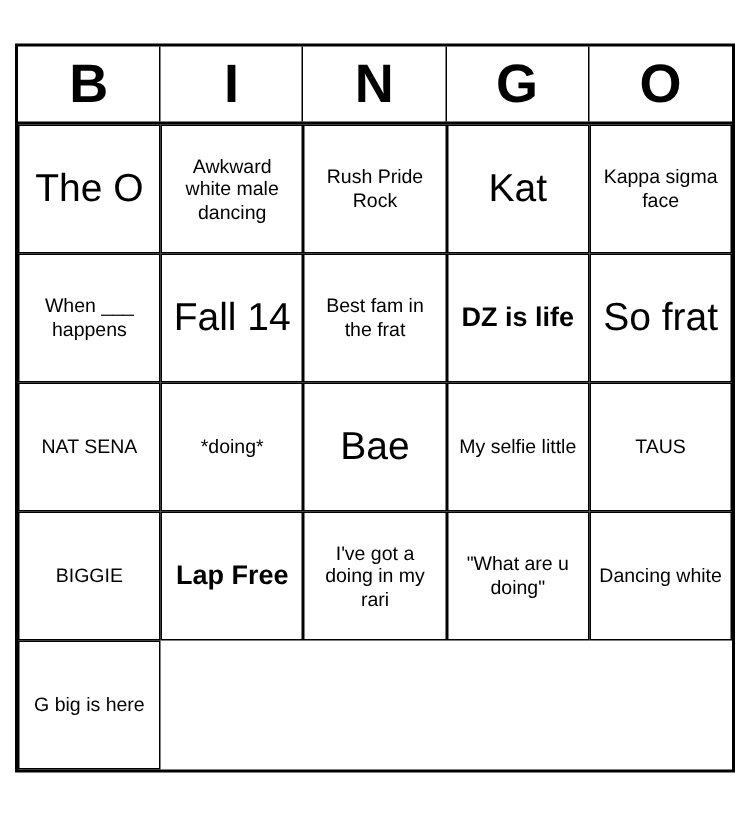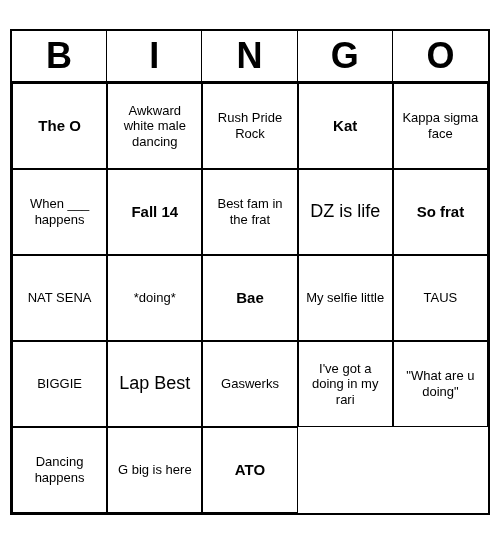--- a/index.html
+++ b/index.html
@@ -41,26 +41,26 @@
       min-height: 86px;
       display: flex;
       align-items: center;
       justify-content: center;
       text-align: center;
       padding: 4px;
       font-size: 13px;
       line-height: 1.2;
     }
     .bingo-cell.large-text {
-      font-size: 15px;
-      font-weight: bold;
+      font-size: 26px;
+      font-weight: normal;
     }
     .bingo-cell.medium-text {
       font-size: 18px;
-      font-weight: normal;
+      font-weight: bold;
     }
   </style>
 </head>
 <body>
 
 <div class="bingo-card">
   <div class="bingo-header">
     <div class="bingo-header-cell">B</div>
     <div class="bingo-header-cell">I</div>
     <div class="bingo-header-cell">N</div>
@@ -77,21 +77,19 @@
       <div class="bingo-cell large-text">Fall 14</div>
       <div class="bingo-cell">Best fam in the frat</div>
       <div class="bingo-cell medium-text">DZ is life</div>
       <div class="bingo-cell large-text">So frat</div>
       <div class="bingo-cell">NAT SENA</div>
       <div class="bingo-cell">*doing*</div>
       <div class="bingo-cell large-text">Bae</div>
       <div class="bingo-cell">My selfie little</div>
       <div class="bingo-cell">TAUS</div>
       <div class="bingo-cell">BIGGIE</div>
-      <div class="bingo-cell medium-text">Lap Best</div>
-      <div class="bingo-cell">Gaswerks</div>
+      <div class="bingo-cell medium-text">Lap Free</div>
       <div class="bingo-cell">I've got a doing in my rari</div>
       <div class="bingo-cell">"What are u doing"</div>
-      <div class="bingo-cell">Dancing happens</div>
+      <div class="bingo-cell">Dancing white</div>
       <div class="bingo-cell">G big is here</div>
-      <div class="bingo-cell large-text">ATO</div>
     </div>
 </div>
 
 </body></html>

